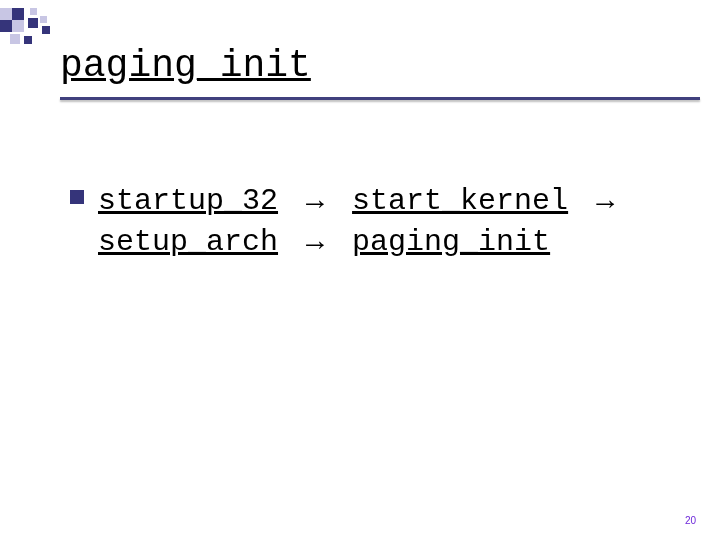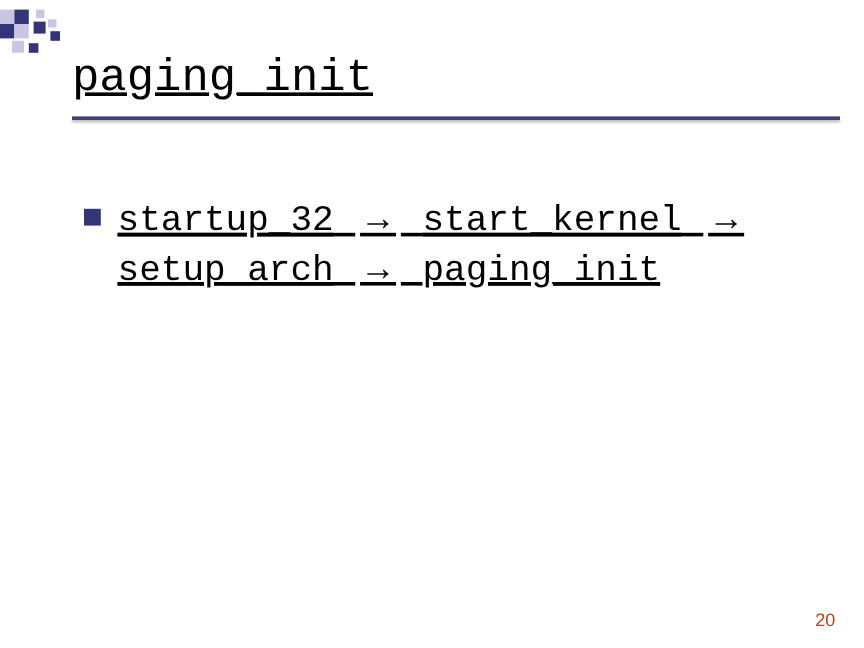--- a/index.html
+++ b/index.html
@@ -47,24 +47,23 @@
   }
   .title-underline {
     margin-top: 10px;
     height: 3px;
     background: #40407e;
     box-shadow: 0 2px 2px rgba(0,0,0,0.25);
     width: 640px;
   }
   .body-area {
     position: absolute;
-    top: 164px;
+    top: 180px;
     left: 70px;
     right: 40px;
-    text-decoration: underline;
   }
   .bullet-row {
     display: flex;
     align-items: flex-start;
   }
   .bullet {
     width: 14px;
     height: 14px;
     background: #35347a;
     margin-top: 10px;
@@ -81,23 +80,23 @@
     text-decoration: underline;
   }
   .seq .arrow {
     font-family: Arial, Helvetica, sans-serif;
     padding: 0 4px;
   }
   .page-num {
     position: absolute;
     bottom: 14px;
     right: 24px;
-    font-size: 15px;
+    font-size: 10px;
     font-weight: normal;
-    color: #c2410c;
+    color: #6d28d9;
   }
 </style>
 </head>
 <body>
 
 <div class="decoration">
   <div class="sq lt" style="top:0;left:0;width:12px;height:12px;"></div>
   <div class="sq" style="top:0;left:12px;width:12px;height:12px;"></div>
   <div class="sq lt" style="top:0;left:30px;width:7px;height:7px;"></div>
   <div class="sq" style="top:12px;left:0;width:12px;height:12px;"></div>

